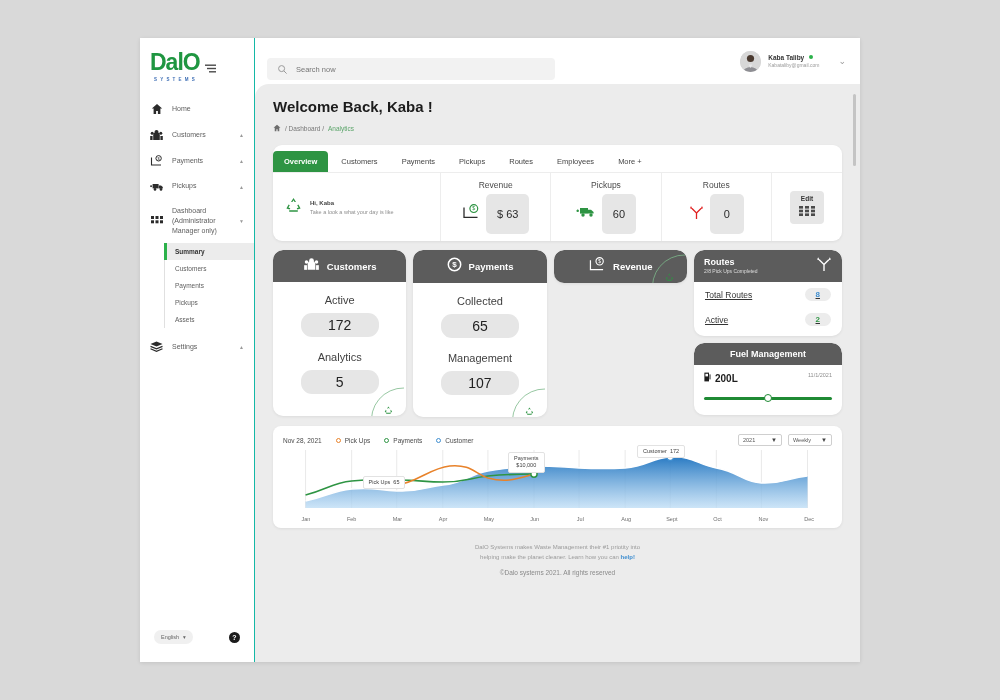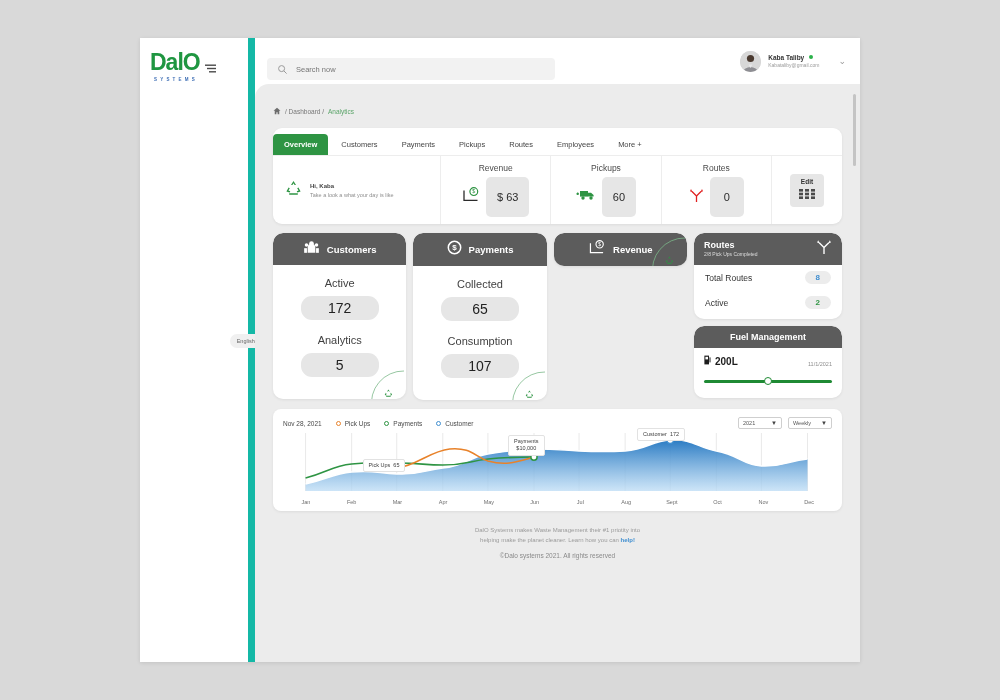--- a/index.html
+++ b/index.html
@@ -14,23 +14,23 @@
     width: 720px; height: 624px;
     background: #ffffff;
     display: flex;
     box-shadow: 0 1px 4px rgba(0,0,0,.10);
   }
 
   
   .sidebar {
     width: 115px; height: 100%;
     background: #ffffff;
-    border-right: 7px solid #14b8a6;
+    border-right: 1px solid #14b8a6;
     position: relative;
-    display: flex; flex-direction: row;
+    display: flex; flex-direction: column;
   }
   .logo-wrap { padding: 13px 0 0 10px; display:flex; align-items:flex-start; }
   .logo-text {
     font-size: 23px; font-weight: bold; letter-spacing: -1px;
     color: #1f9641; line-height: 1; position: relative;
   }
   .logo-sub {
     font-size: 4.5px; letter-spacing: 3.2px; color: #3f6fb5;
     font-weight: bold; margin-top: 3px; padding-left: 4px;
   }
@@ -165,32 +165,32 @@
   .right-col { flex: 0 0 148px; display:flex; flex-direction:column; gap:7px; }
   .routes-card { background:#fff; border-radius:10px; overflow:hidden; box-shadow:0 1px 3px rgba(0,0,0,.07); }
   .routes-head {
     background:#5c5c5c; color:#fff; padding:5px 10px 6px 10px; display:flex;
     align-items:center; justify-content:space-between; border-radius:10px 10px 0 0;
   }
   .routes-head .t { font-size:9px; font-weight:bold; }
   .routes-head .s { font-size:5px; color:#dedede; margin-top:1px; }
   .routes-row {
     display:flex; align-items:center; justify-content:space-between;
-    padding: 6px 11px; font-size:8.5px; color:#333;
+    padding: 6px 11px; font-size:8.5px; color:#333;text-decoration:underline;
   }
   .routes-badge {
     background:#ececec; border-radius:8px; padding:2px 11px; font-size:8px; font-weight:600;
   }
   .fuel-card { background:#fff; border-radius:10px; overflow:hidden; box-shadow:0 1px 3px rgba(0,0,0,.07); }
   .fuel-head {
     background:#5c5c5c; color:#fff; padding:6px 10px; text-align:center;
     font-size:9px; font-weight:bold; border-radius:10px 10px 0 0;
   }
   .fuel-body { padding: 7px 10px 12px 10px; }
-  .fuel-top { display:flex; align-items:flex-end; justify-content:space-between; }
+  .fuel-top { display:flex; align-items:flex-start; justify-content:space-between; }
   .fuel-amt { font-size:10px; color:#1c1c1c; font-weight:600; display:flex; align-items:center; gap:3px;}
   .fuel-date { font-size:5.5px; color:#8d8d8d; }
   .slider { margin-top: 9px; position:relative; height:10px; }
   .slider-track { position:absolute; top:4px; left:0; right:0; height:2.5px; background:#1f8a34; border-radius:2px; }
   .slider-thumb {
     position:absolute; top:1px; left:50%; margin-left:-4px; width:8px; height:8px;
     border-radius:50%; background:#fff; border:1.6px solid #1f8a34; cursor:pointer;
   }
 
   
@@ -370,20 +370,21 @@
           </div>
           <div class="pmail">Kabataliby@gmail.com</div>
         </div>
         <span class="chev-big">⌄</span>
       </div>
     </header>
 
     <div class="content">
       <div class="scrollbar"></div>
 
+      <h1 class="page-title">Welcome Back, Kaba !</h1>
 
       <div class="crumbs">
         <span>
           <svg width="8" height="8" viewBox="0 0 12 12">
               <path d="M6 1 L11.2 5.6 H9.4 V11 H6.9 V8 H5.1 V11 H2.6 V5.6 H0.8 Z" fill="#6d6d6d"></path>
             </svg>
         </span>
         <span>/ Dashboard /</span>
         <span class="crumb-link">Analytics</span>
       </div>
@@ -522,21 +523,21 @@
                 <circle cx="7.5" cy="7.5" r="6.2" fill="none" stroke="#fff" stroke-width="1.5"></circle>
                 <text x="7.5" y="10.3" font-size="8" text-anchor="middle" fill="#fff" font-family="Liberation Sans" font-weight="bold">$</text>
               </svg>
             </span>
             <span class="t">Payments</span>
           </div>
           <div class="kpi-body">
             <div class="kpi-lab">Collected</div>
             <div class="kpi-val">65</div>
             <div class="kpi-gap"></div>
-            <div class="kpi-lab">Consumption</div>
+            <div class="kpi-lab">Management</div>
             <div class="kpi-val">107</div>
           </div>
           <svg class="leaf-arc" viewBox="0 0 46 46">
             <path d="M2 44 A32 32 0 0 1 34 6" fill="none" stroke="#7cb98a" stroke-width="0.8"></path>
             <g transform="translate(14,24) scale(0.52)">
               <path d="M8.5 1 L11 5 H9.6 L8.5 3.2 L7.4 5 H6 Z" fill="#2e9443"></path>
               <path d="M1.4 11.6 L3.6 7.4 L4.8 8.2 L3.4 10.6 L5.3 11.2 L4.6 12.6 Z" fill="#2e9443"></path>
               <path d="M15.6 11.6 L13.4 7.4 L12.2 8.2 L13.6 10.6 L11.7 11.2 L12.4 12.6 Z" fill="#2e9443"></path>
               <path d="M4.2 13.2 H12.8 V14.8 H4.2 Z" fill="#2e9443"></path>
             </g>

